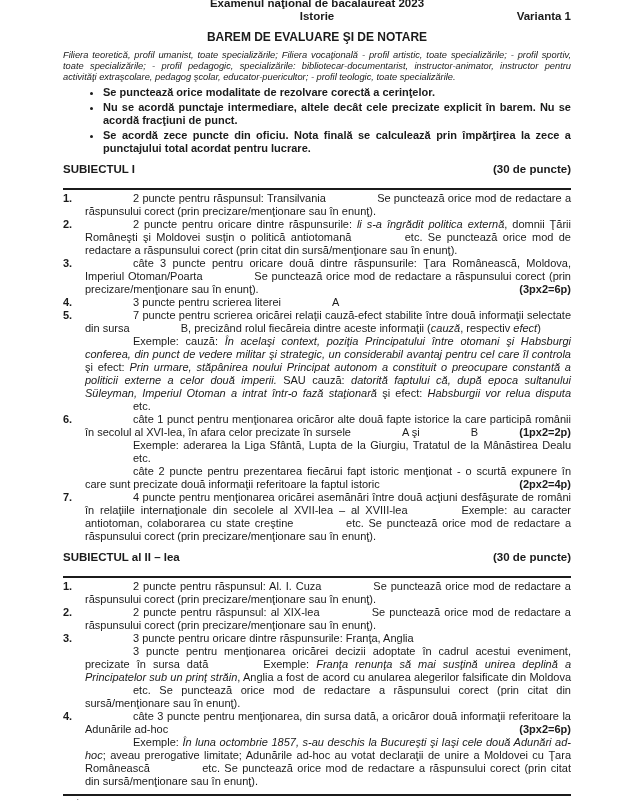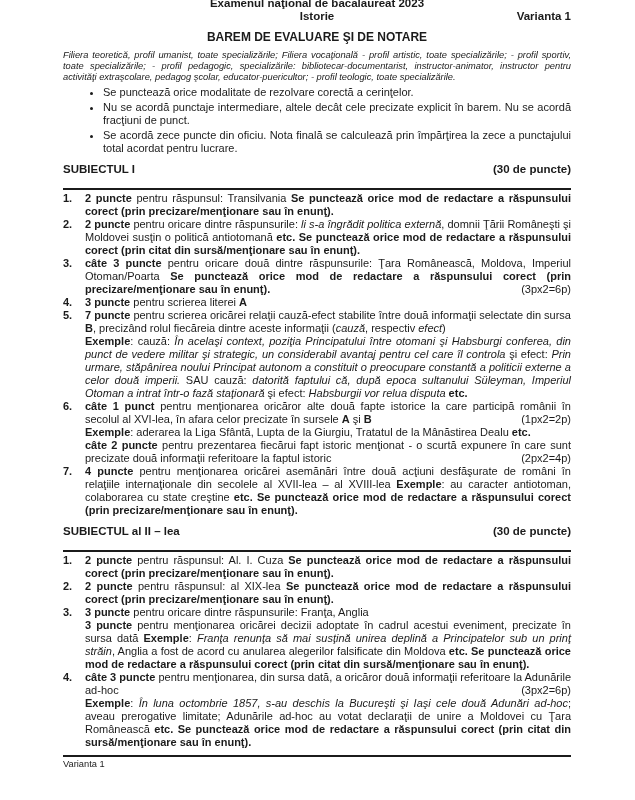--- a/index.html
+++ b/index.html
@@ -9,31 +9,31 @@
     -webkit-font-smoothing:antialiased;
   }
   .page{box-sizing:border-box;width:635px;height:800px;padding:0 64px 0 63px;position:relative;}
   
   .h-line{text-align:center;font-weight:700;font-size:11.5px;line-height:13px;}
   .h-exam{margin-top:-3px;}
   .subject-row{position:relative;}
   .h-variant{position:absolute;right:0;top:0;font-weight:700;}
   .doc-title{text-align:center;font-weight:700;font-size:12px;line-height:14px;margin:7px 0 6px;}
   .filiera{font-style:italic;font-size:9.3px;line-height:10.9px;text-align:justify;margin:0 0 3px;}
-  .bullets{margin:0 0 5px;padding-left:40px;font-weight:400;font-size:11px;line-height:13.1px;text-align:justify;}
+  .bullets{margin:0 0 5px;padding-left:40px;font-weight:700;font-size:11px;line-height:13.1px;text-align:justify;}
   .bullets li{margin-bottom:2px;}
   
   .sec-head{display:flex;justify-content:space-between;font-weight:700;font-size:11.5px;line-height:13px;
     border-bottom:2px solid #1b1b1b;padding-bottom:12px;margin-top:8px;margin-bottom:2px;}
   .item{display:flex;font-size:11px;line-height:13px;}
   .num{flex:0 0 22px;font-weight:700;}
   .body{flex:1 1 auto;text-align:justify;}
-  .b{font-weight:700;}
+  .b{font-weight:400;margin-left:48px;}
   .i{font-style:italic;}
-  .score{float:right;font-weight:400;padding-left:8px;}
+  .score{float:right;font-weight:700;padding-left:8px;}
   
   .f-rule{border-top:2px solid #1b1b1b;margin-top:6px;}
   .f-row{display:flex;justify-content:space-between;font-size:9.3px;line-height:11.5px;margin-top:2px;}
   .f-page{text-align:center;font-size:9.8px;margin-top:5px;}
 </style>
 </head>
 <body>
 
 <div class="page">
   <header>

